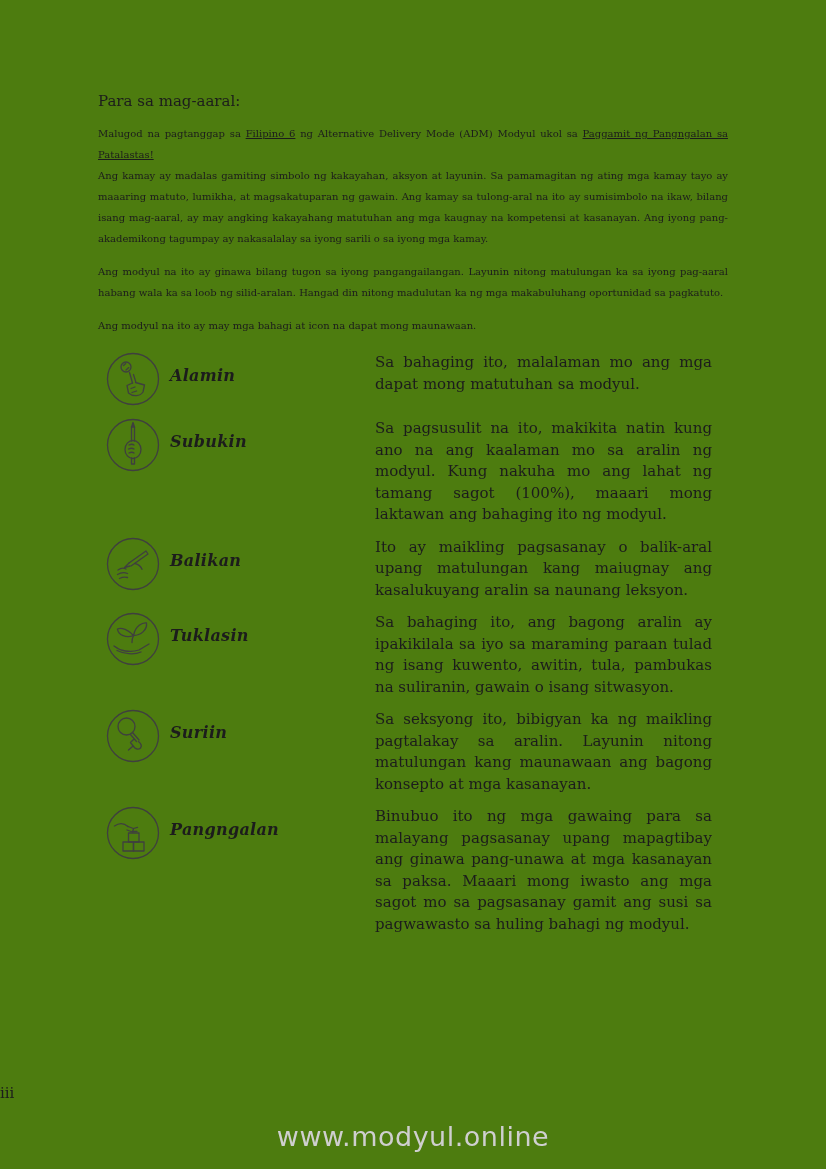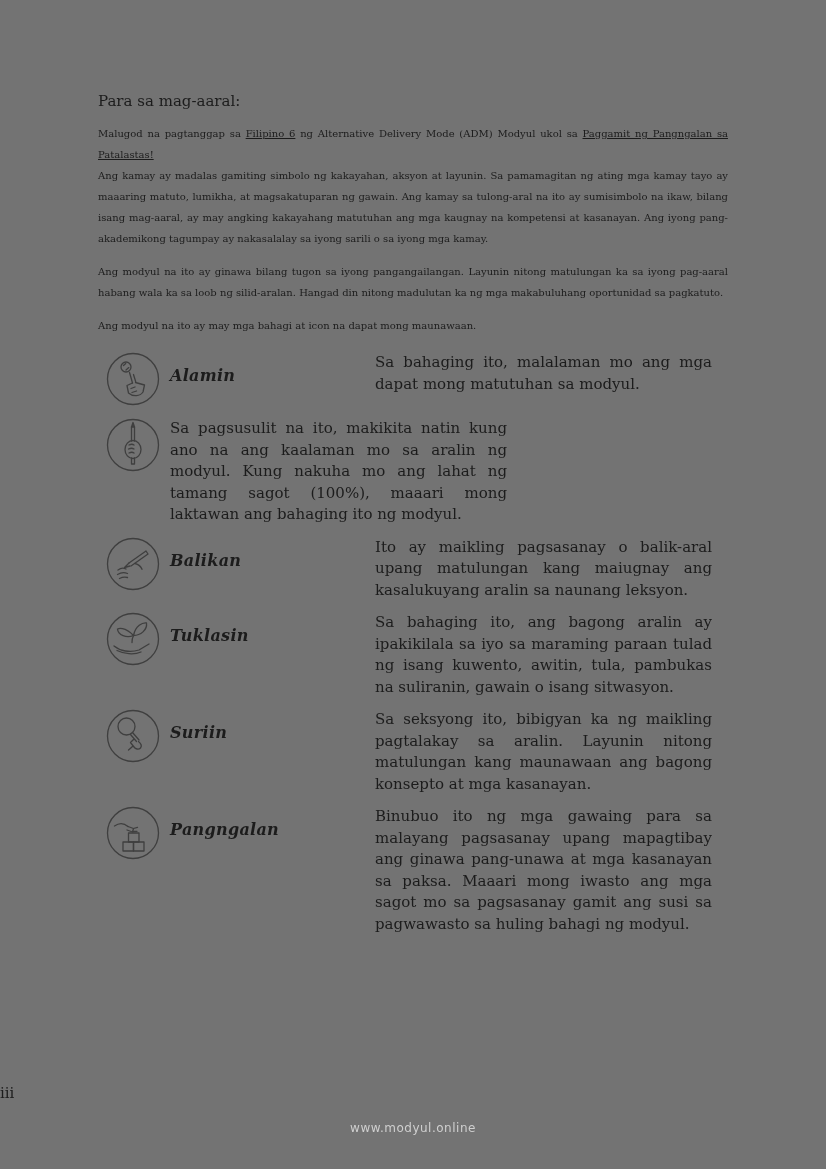--- a/index.html
+++ b/index.html
@@ -1,20 +1,20 @@
 <!DOCTYPE html>
 <html><head>
 <meta charset="utf-8">
 <style>
   html, body { margin: 0; padding: 0; background: #ffffff; }
   .page {
     position: relative;
     width: 826px;
     height: 1169px;
-    background: #737373;
+    background: #4d7c0f;
     font-family: "DejaVu Serif", "Liberation Serif", serif;
     color: #1c1c1c;
     overflow: hidden;
   }
   .content {
     position: absolute;
     left: 98px;
     top: 92px;
     width: 630px;
   }
@@ -66,21 +66,21 @@
     top: 1084px;
     text-align: left;
     font-size: 15px;
     color: #1c1c1c;
   }
   .watermark {
     position: absolute;
     left: 0; right: 0;
     top: 1121px;
     text-align: center;
-    font-size: 12px;
+    font-size: 27px;
     letter-spacing: 0.5px;
     color: #cfcfcf;
     font-family: "DejaVu Sans", "Liberation Sans", sans-serif;
   }
   .icon-art { stroke: #3f3f3f; stroke-width: 1.3; fill: none; stroke-linecap: round; stroke-linejoin: round; }
 </style>
 </head>
 <body>
 
 <div class="page">
@@ -118,20 +118,21 @@
         <div class="cell-icon">
           <svg viewBox="0 0 56 56" class="icon-art" xmlns="http://www.w3.org/2000/svg">
             <circle cx="28" cy="28" r="25.5"></circle>
             <path d="M26.5 24 V10 M29.5 24 V10"></path>
             <path d="M26.5 10 L28 5.5 L29.5 10 Z" fill="#3f3f3f"></path>
             <path d="M26.5 41 V47 M29.5 41 V47 M26.5 47 h3"></path>
             <ellipse cx="28" cy="32.5" rx="8" ry="9"></ellipse>
             <path d="M24 28 q3 -1.5 5 0 M23.5 32 q3.2 -1.5 5.5 0 M24 36 q3 -1.5 5 0"></path>
           </svg>
         </div>
+        <div class="cell-label">Subukin</div>
         <div class="cell-desc">Sa pagsusulit na ito, makikita natin kung ano na ang kaalaman mo sa aralin ng modyul. Kung nakuha mo ang lahat ng tamang sagot (100%), maaari mong laktawan ang bahaging ito ng modyul.</div>
       </div>
 
       <div class="row">
         <div class="cell-icon">
           <svg viewBox="0 0 56 56" class="icon-art" xmlns="http://www.w3.org/2000/svg">
             <circle cx="28" cy="28" r="25.5"></circle>
             <path d="M41 15 L24 27 M43 18 L26 30 M41 15 L43 18"></path>
             <path d="M24 27 l-4.5 4.5 5.5 -1.5"></path>
             <path d="M30 27.5 c3 0.8 5.8 2.8 7 5.8"></path>

